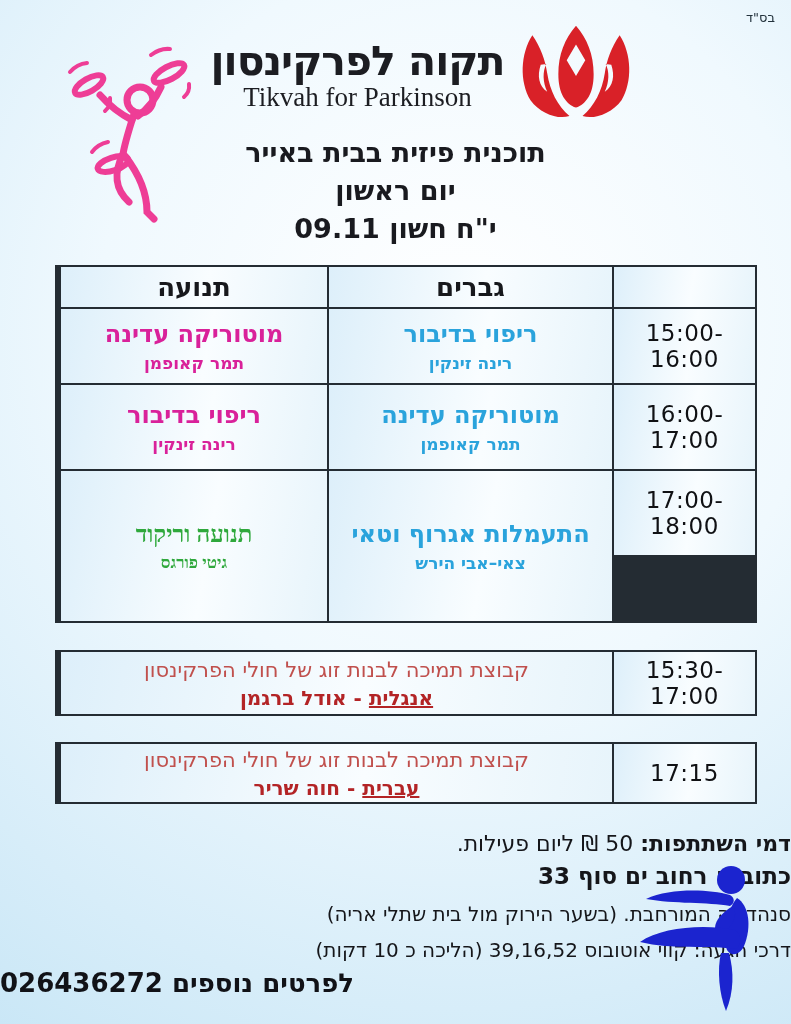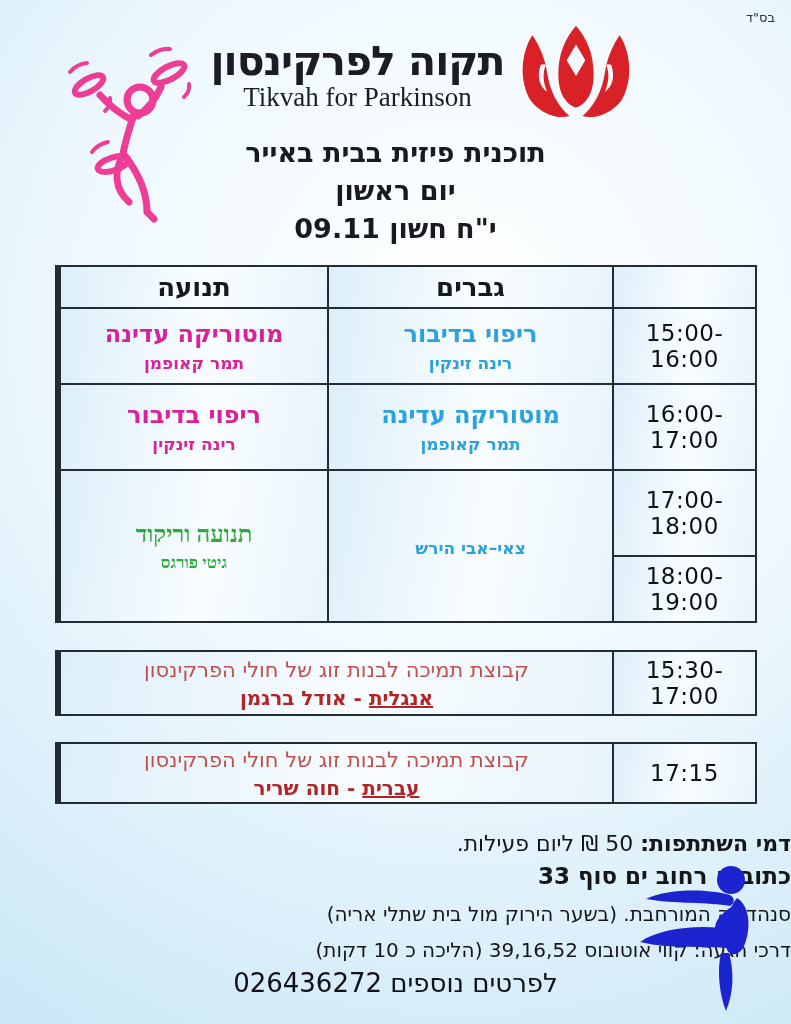--- a/index.html
+++ b/index.html
@@ -48,21 +48,21 @@
 
   .support-desc { font-size:21px; color:#c0504d; line-height:1.35; }
   .support-line2 { font-size:20px; font-weight:bold; color:#b32426; margin-top:2px; }
   .support-line2 .lang { text-decoration:underline; }
 
   .footer { position:absolute; top:829px; left:0; right:0; text-align:right; direction:rtl; color:#15161a; }
   .f1 { font-size:22px; line-height:30px; }
   .f1 b { font-size:22px; }
   .f2 { font-size:23px; font-weight:bold; line-height:34px; }
   .f3, .f4 { font-size:20px; line-height:30px;margin-top:6px; }
-  .phone-line { position:absolute; top:968px; left:0; right:0; text-align:center; direction:rtl; font-size:26px; font-weight:normal; color:#111217; }
+  .phone-line { position:absolute; top:968px; left:0; right:0; text-align:left; direction:rtl; font-size:26px; font-weight:bold; color:#111217; }
 </style>
 </head>
 <body>
 
 <div class="page">
 
   <div class="bsd">בס"ד</div>
 
   <svg class="dancer" viewBox="0 0 152 198" fill="none" stroke="#ee3d96" stroke-width="7" stroke-linecap="round">
     <circle cx="90" cy="60" r="13"></circle>
@@ -121,22 +121,22 @@
     <div class="cell">
       <div class="activity c-blue">מוטוריקה עדינה</div>
       <div class="instructor c-blue">תמר קאופמן</div>
     </div>
     <div class="cell">
       <div class="activity c-pink">ריפוי בדיבור</div>
       <div class="instructor c-pink">רינה זינקין</div>
     </div>
 
     <div class="cell time-cell t3a">17:00-18:00</div>
-    <div class="cell time-cell t3b">18:00-19:00</div>
     <div class="cell men3">
+      <div class="activity c-blue">התעמלות אגרוף וטאי</div>
       <div class="instructor c-blue">צאי–אבי הירש</div>
     </div>
     <div class="cell women3">
       <div class="activity c-green">תנועה וריקוד</div>
       <div class="instructor c-green">גיטי פורגס</div>
     </div>
   </div>
 
   <div class="grid support-1">
     <div class="cell time-cell">15:30-17:00</div>

